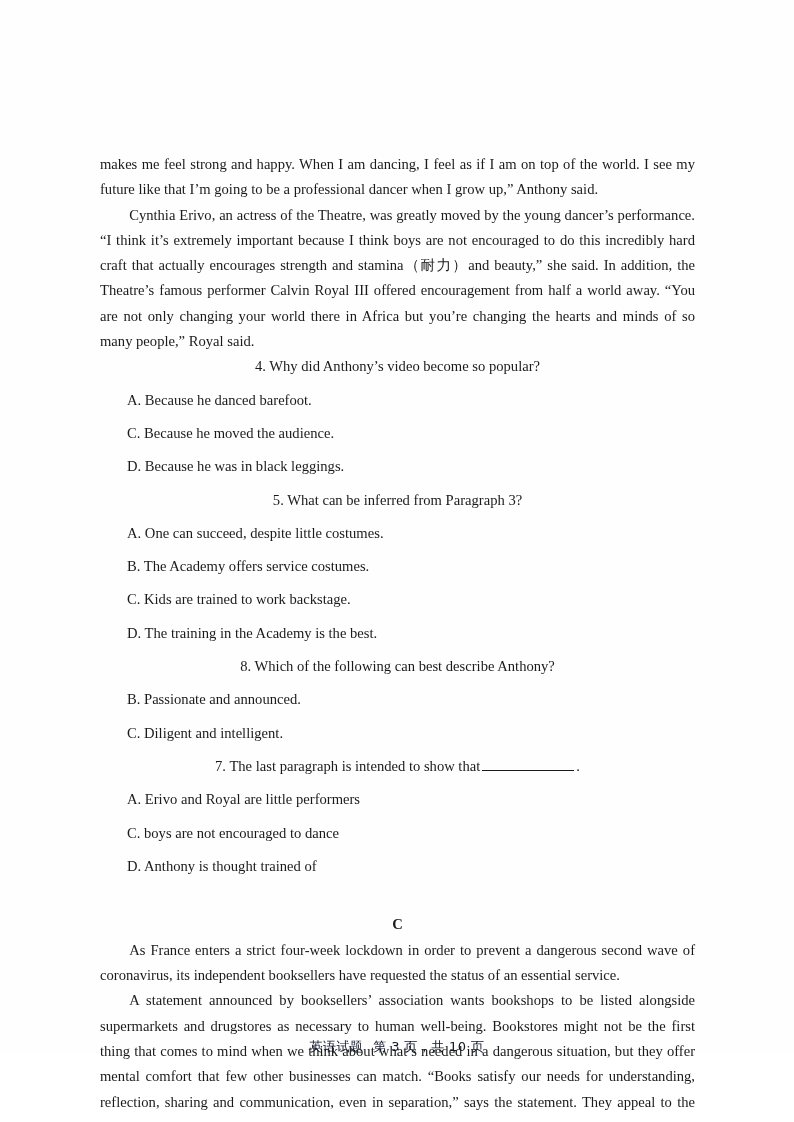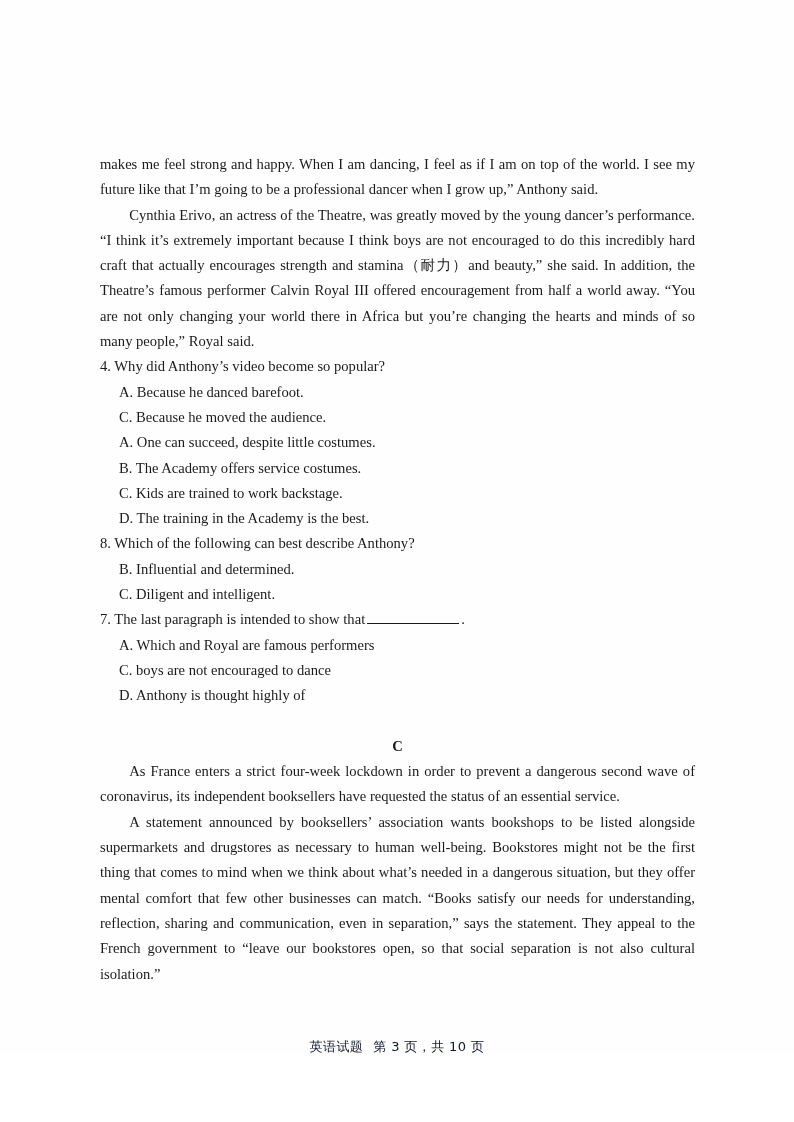--- a/index.html
+++ b/index.html
@@ -49,25 +49,25 @@
     font-weight: bold;
     font-family: "Liberation Serif", "DejaVu Serif", serif;
   }
   .spacer-line {
     height: 25.3px;
   }
   .question {
     margin: 0;
     font-size: 14.6px;
     line-height: 25.3px;
-    text-align: left;
+    text-align: center;
     white-space: nowrap;
   }
   .option {
-    margin: 0;
+    margin: 8px;
     padding-left: 19px;
     font-size: 14.6px;
     line-height: 25.3px;
     text-align: left;
     white-space: nowrap;
   }
   .blank-line {
     display: inline-block;
     width: 92px;
     border-bottom: 1.1px solid #1a1a1a;
@@ -97,40 +97,42 @@
   <div class="content">
 
     <p class="body-para cont">makes me feel strong and happy. When I am dancing, I feel as if I am on top of the world. I see my future like that I’m going to be a professional dancer when I grow up,” Anthony said.</p>
 
     <p class="body-para">Cynthia Erivo, an actress of the Theatre, was greatly moved by the young dancer’s performance. “I think it’s extremely important because I think boys are not encouraged to do this incredibly hard craft that actually encourages strength and stamina（耐力）and beauty,” she said. In addition, the Theatre’s famous performer Calvin Royal III offered encouragement from half a world away. “You are not only changing your world there in Africa but you’re changing the hearts and minds of so many people,” Royal said.</p>
 
     <div class="qblock">
       <p class="question">4. Why did Anthony’s video become so popular?</p>
       <p class="option">A. Because he danced barefoot.</p>
       <p class="option">C. Because he moved the audience.</p>
+      <p class="option">D. Because he was in black leggings.</p>
     </div>
 
     <div class="qblock">
+      <p class="question">5. What can be inferred from Paragraph 3?</p>
       <p class="option">A. One can succeed, despite little costumes.</p>
       <p class="option">B. The Academy offers service costumes.</p>
       <p class="option">C. Kids are trained to work backstage.</p>
       <p class="option">D. The training in the Academy is the best.</p>
     </div>
 
     <div class="qblock">
       <p class="question">8. Which of the following can best describe Anthony?</p>
-      <p class="option">B. Influential and determined.</p>
+      <p class="option">B. Passionate and announced.</p>
       <p class="option">C. Diligent and intelligent.</p>
     </div>
 
     <div class="qblock">
       <p class="question"><span>7. The last paragraph is intended to show that</span><span class="blank-line"></span><span>.</span></p>
-      <p class="option">A. Which and Royal are famous performers</p>
+      <p class="option">A. Erivo and Royal are little performers</p>
       <p class="option">C. boys are not encouraged to dance</p>
-      <p class="option">D. Anthony is thought highly of</p>
+      <p class="option">D. Anthony is thought trained of</p>
     </div>
 
     <div class="spacer-line"></div>
 
     <p class="section-label">C</p>
 
     <p class="body-para">As France enters a strict four-week lockdown in order to prevent a dangerous second wave of coronavirus, its independent booksellers have requested the status of an essential service.</p>
 
     <p class="body-para">A statement announced by booksellers’ association wants bookshops to be listed alongside supermarkets and drugstores as necessary to human well-being. Bookstores might not be the first thing that comes to mind when we think about what’s needed in a dangerous situation, but they offer mental comfort that few other businesses can match. “Books satisfy our needs for understanding, reflection, sharing and communication, even in separation,” says the statement. They appeal to the French government to “leave our bookstores open, so that social separation is not also cultural isolation.”</p>
 

